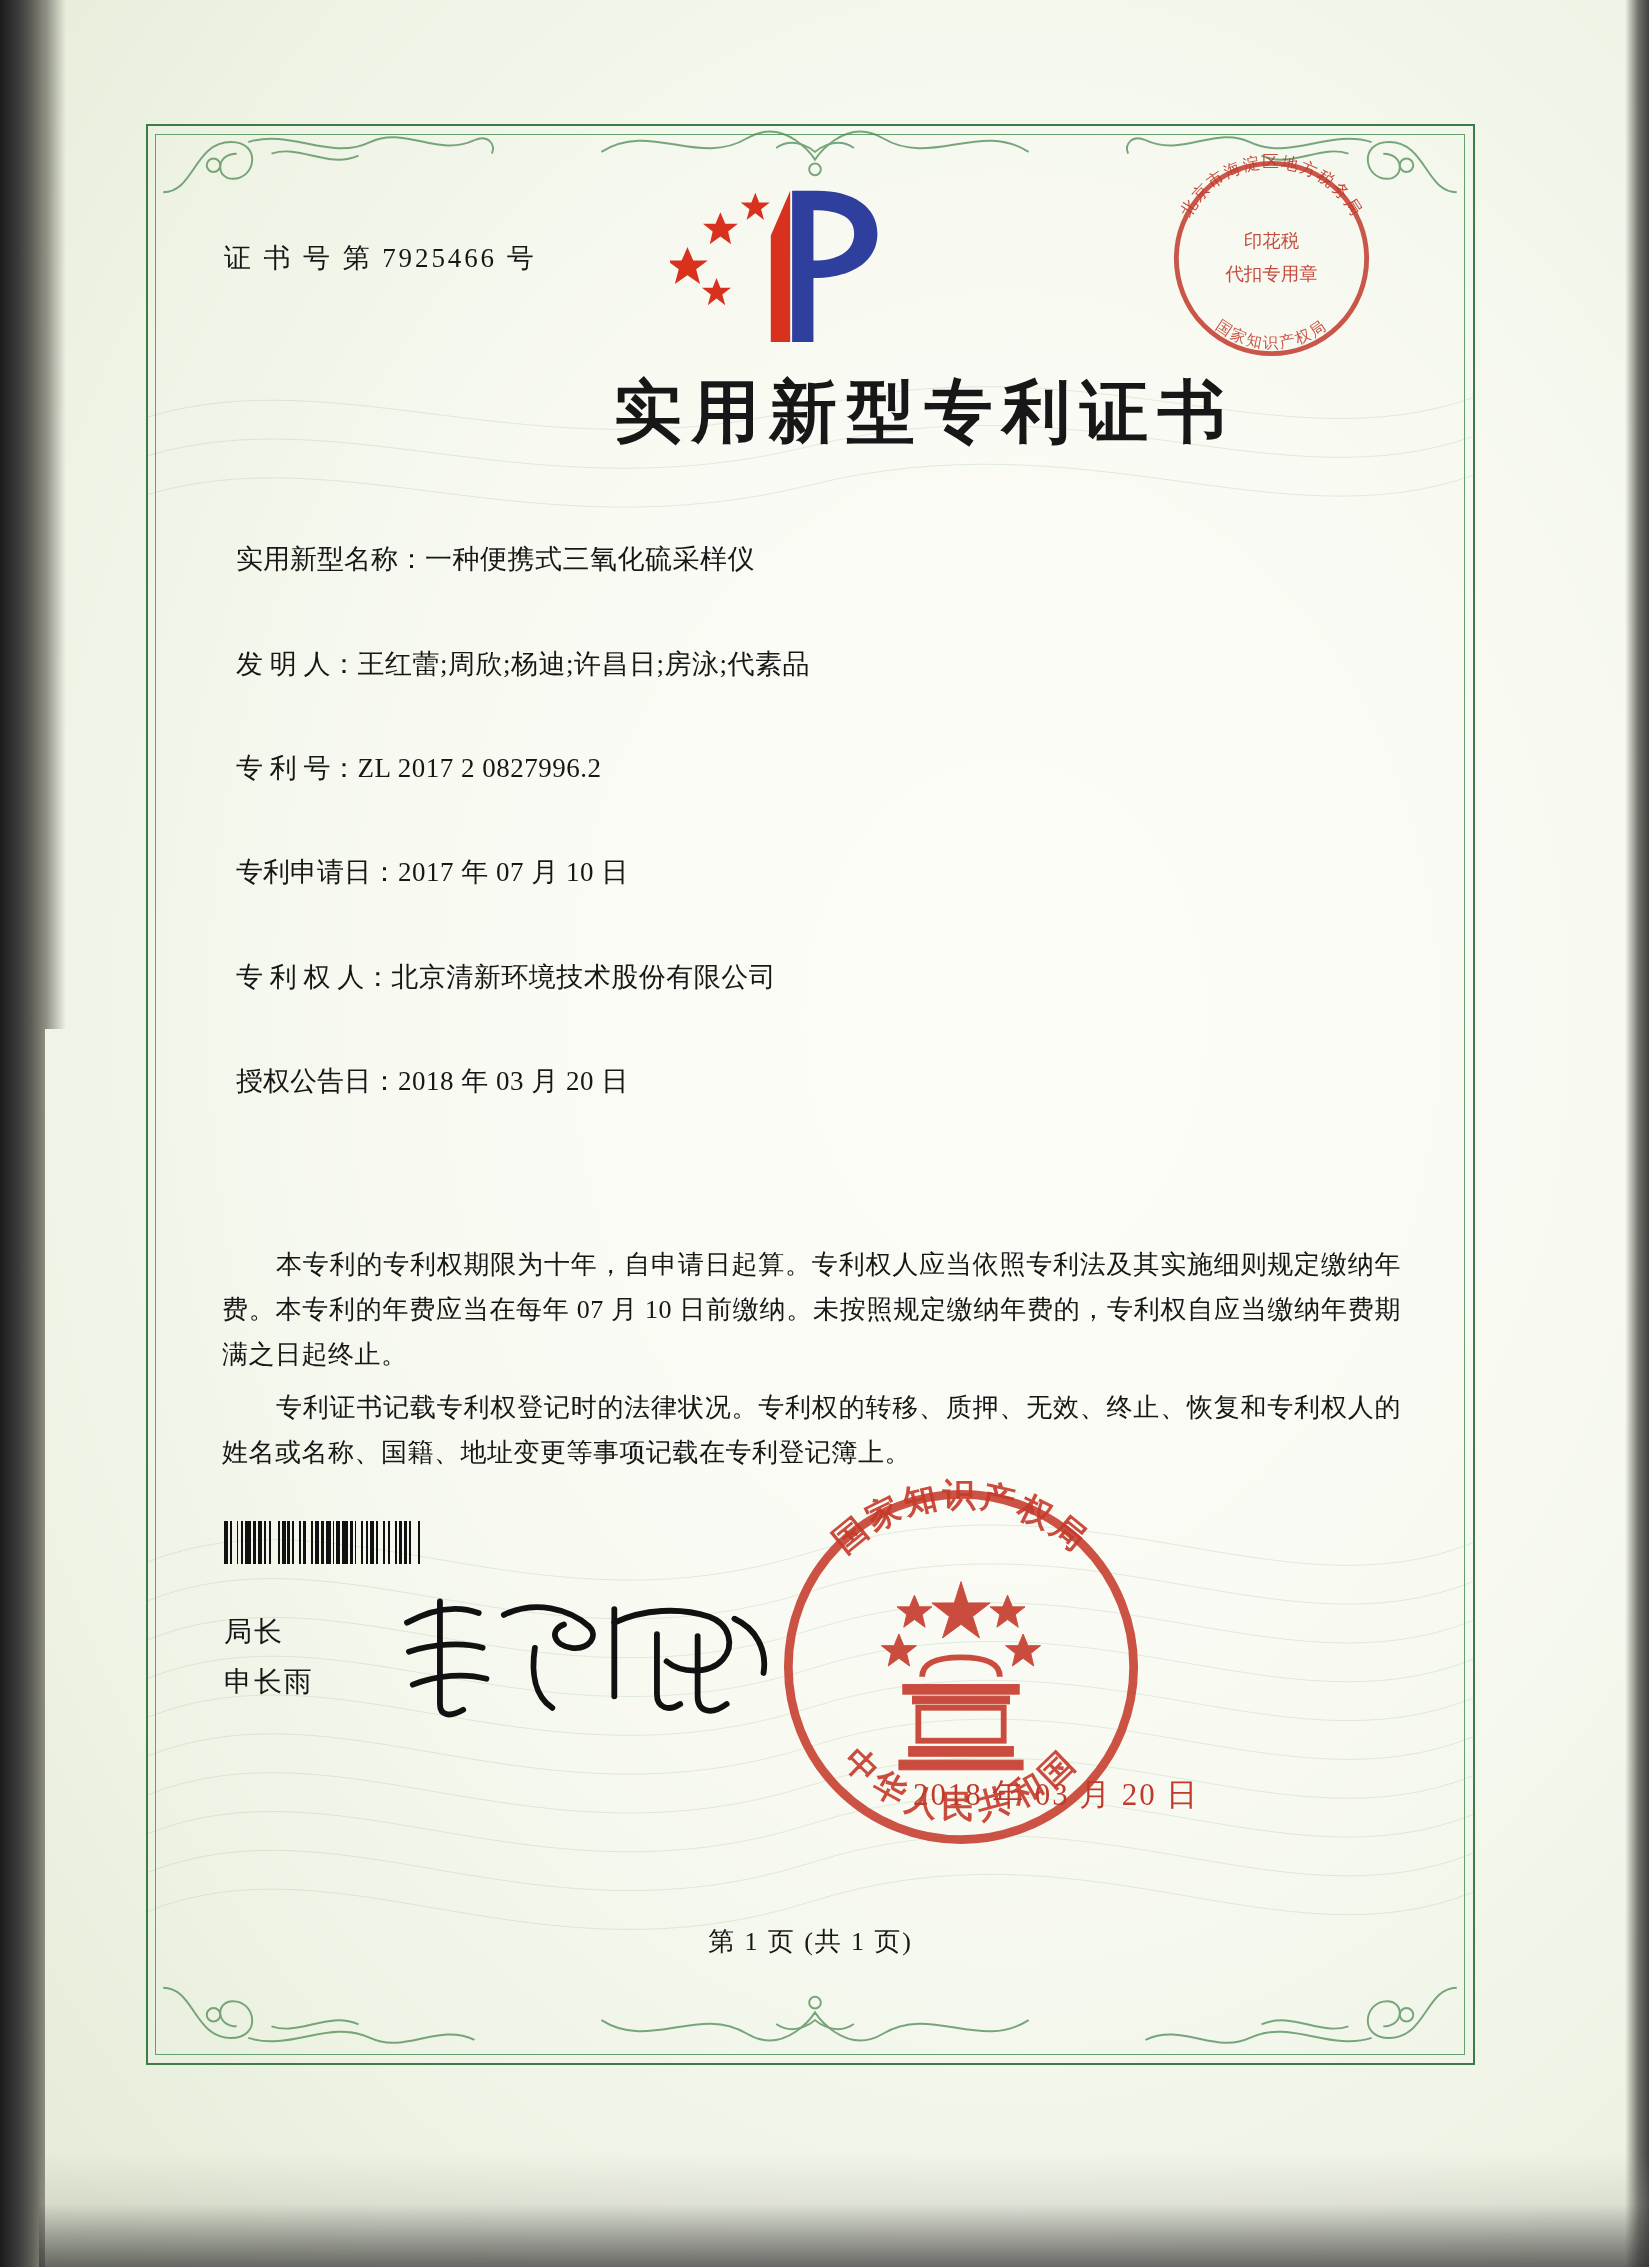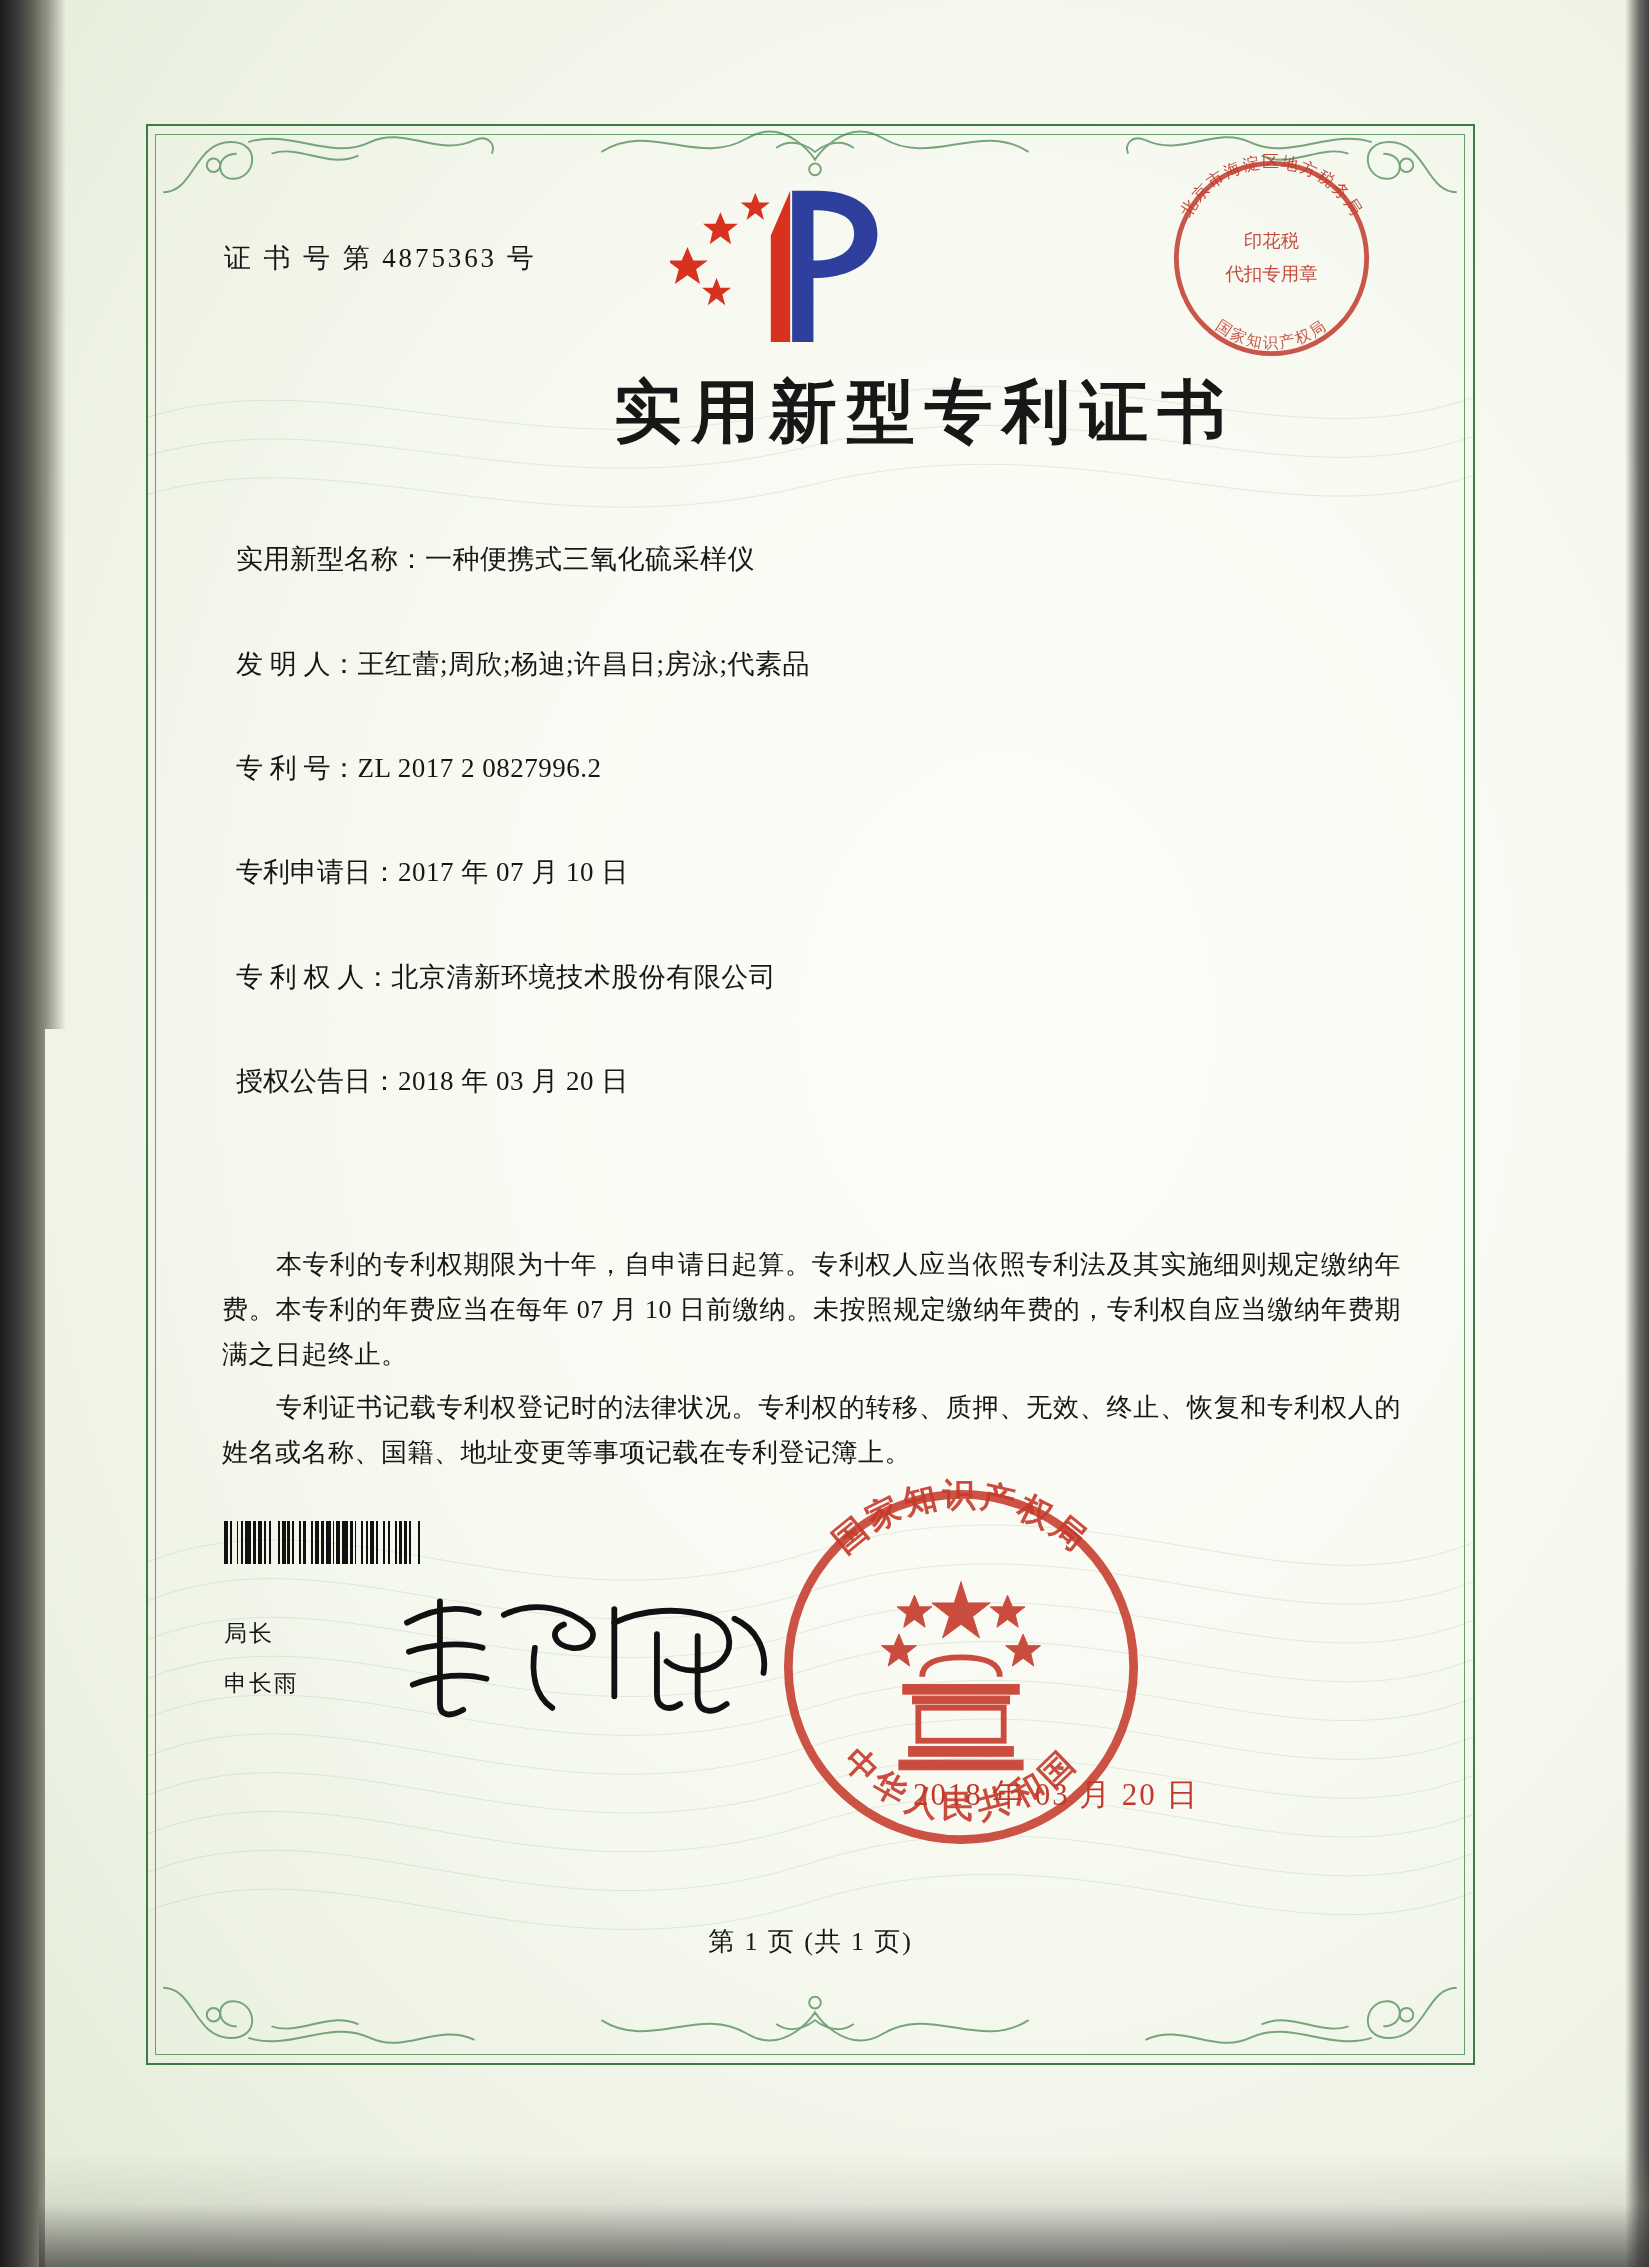--- a/index.html
+++ b/index.html
@@ -181,23 +181,24 @@
     background: #111;
     height: 43px;
     vertical-align: top;
   }
 
   
   #sig-label {
     position: absolute;
     left: 78px;
     top: 1485px;
-    font-size: 23px;
+    font-size: 28px;
     line-height: 50px;
     letter-spacing: 1.9px;
+    font-family: Liberation Mono, monospace;
   }
   #sig-hand {
     position: absolute;
     left: 243px;
     top: 1456px;
     width: 408px;
     height: 155px;
   }
 
   
@@ -312,21 +313,21 @@
   <svg class="orn" style="left:582px;top:1985px;" width="466" height="78" viewBox="0 0 480 80">
     <g fill="none" stroke="#4d8a54" stroke-width="2" transform="translate(0,80) scale(1,-1)">
       <path d="M20,44 C70,12 120,60 170,30 C210,6 240,52 240,52 C240,52 270,6 310,30 C360,60 410,12 460,44"></path>
       <path d="M200,40 C220,26 240,44 240,44 C240,44 260,26 280,40"></path>
       <circle cx="240" cy="62" r="6"></circle>
     </g>
   </svg>
 
   <div id="content">
 
-    <div id="cert-no">证 书 号 第 4875363 号</div>
+    <div id="cert-no">证 书 号 第 7925466 号</div>
 
     <svg id="logo" viewBox="0 0 260 180">
       <g fill="#d8321f">
         <polygon points="18,72 24,86 39,86 27,95 31,110 18,101 5,110 9,95 -3,86 12,86"></polygon>
         <polygon points="52,36 57,48 70,48 60,56 63,69 52,61 41,69 44,56 34,48 47,48"></polygon>
         <polygon points="48,104 52,114 63,114 54,121 57,132 48,125 39,132 42,121 33,114 44,114"></polygon>
         <polygon points="88,16 92,26 103,26 94,33 97,44 88,37 79,44 82,33 73,26 84,26"></polygon>
       </g>
 
       <path d="M104,170 L104,60 L124,14 L124,170 Z" fill="#d8321f"></path>

